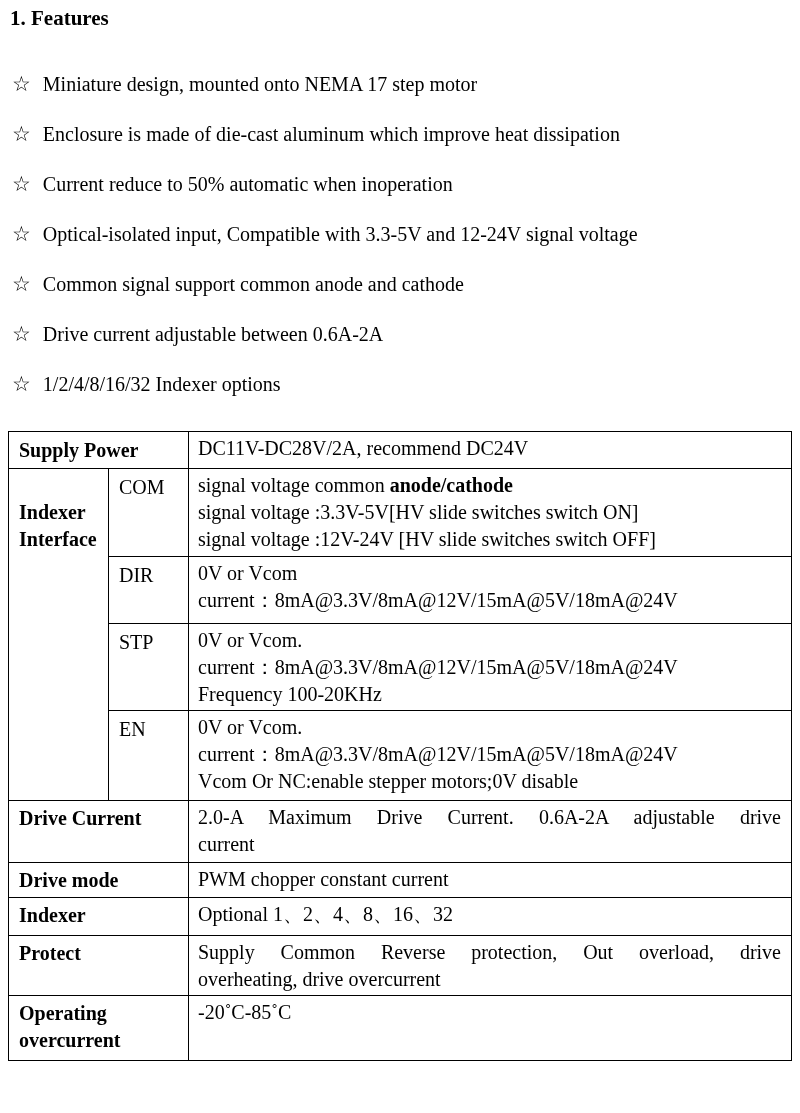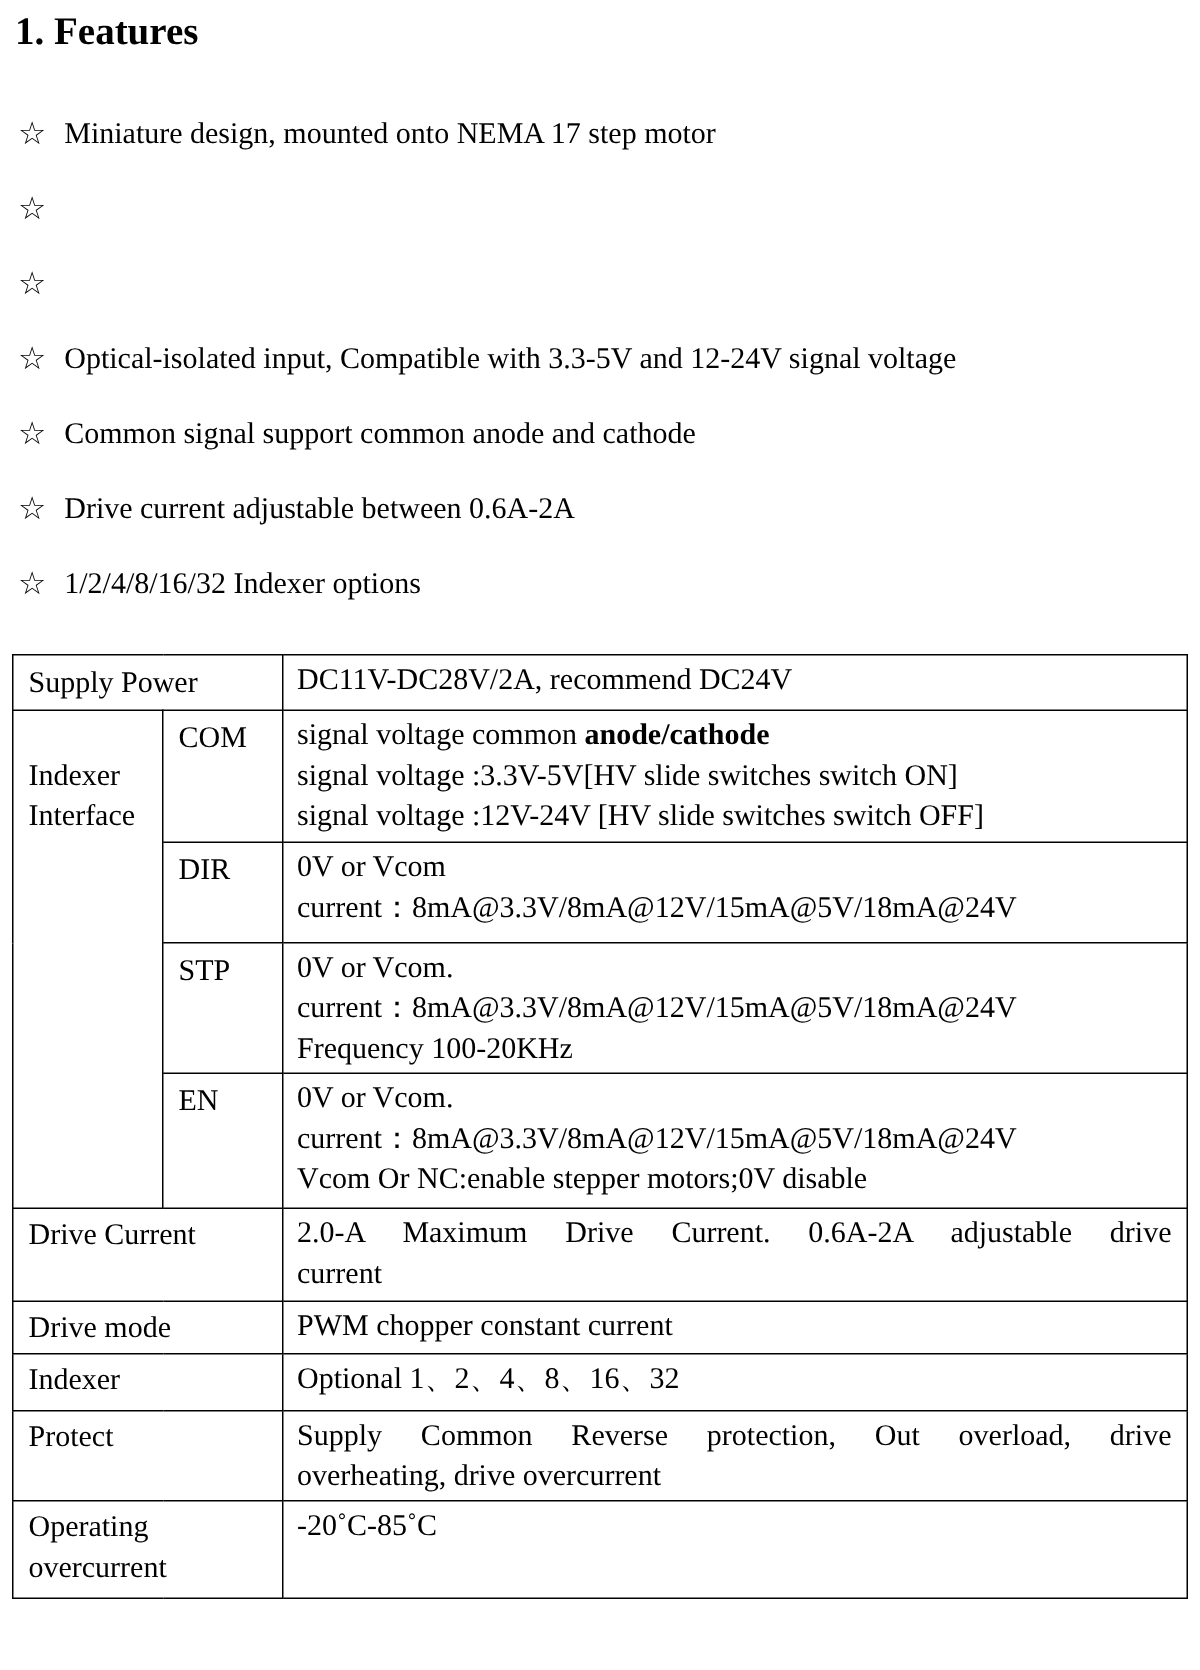--- a/index.html
+++ b/index.html
@@ -10,21 +10,21 @@
     font-family: "Liberation Serif", "DejaVu Serif", serif;
   }
   .page {
     position: relative;
     width: 800px;
     height: 1113px;
     background: #ffffff;
     overflow: hidden;
   }
   .heading {
-    font-size: 26px;
+    font-size: 21px;
     font-weight: bold;
     margin: 0;
     padding-left: 10px;
   }
   #features-heading { padding-top: 6px; }
   #parameters-heading { margin-top: 18px; }
   ul.features {
     list-style: none;
     margin: 28px 0 0 12px;
     padding: 0;
@@ -47,44 +47,46 @@
     border-collapse: collapse;
     table-layout: fixed;
   }
   table.params td {
     border: 1px solid #000000;
     font-size: 20px;
     line-height: 27px;
     vertical-align: top;
     overflow: hidden;
   }
-  td.label { padding: 4px 4px 2px 10px; }
+  td.label { padding: 4px 4px 2px 10px; font-weight: bold; }
   td.label.vmid { vertical-align: middle; padding-top: 0; padding-bottom: 0; }
   td.label.deep { padding-top: 30px; }
   td.sublabel { padding: 5px 4px 16px 10px; }
   td.val { padding: 3px 10px 2px 9px; }
   .jline { text-align: justify; text-align-last: justify; }
 </style>
 </head>
 <body>
 
 <div class="page">
 
   <h1 class="heading" id="features-heading">1. Features</h1>
 
   <ul class="features">
     <li class="feature">
       <span class="star">☆</span>
       <span>Miniature design, mounted onto NEMA 17 step motor</span>
     </li>
     <li class="feature">
       <span class="star">☆</span>
+      <span>Enclosure is made of die-cast aluminum which improve heat dissipation</span>
     </li>
     <li class="feature">
       <span class="star">☆</span>
+      <span>Current reduce to 50% automatic when inoperation</span>
     </li>
     <li class="feature">
       <span class="star">☆</span>
       <span>Optical-isolated input, Compatible with 3.3-5V and 12-24V signal voltage</span>
     </li>
     <li class="feature">
       <span class="star">☆</span>
       <span>Common signal support common anode and cathode</span>
     </li>
     <li class="feature">

